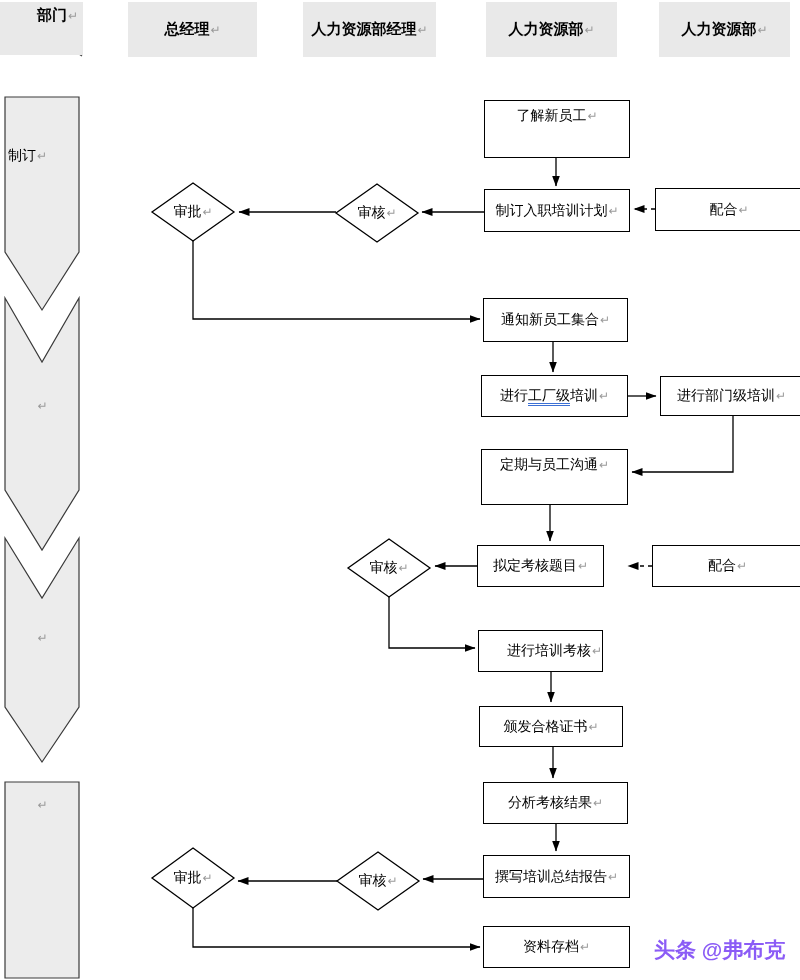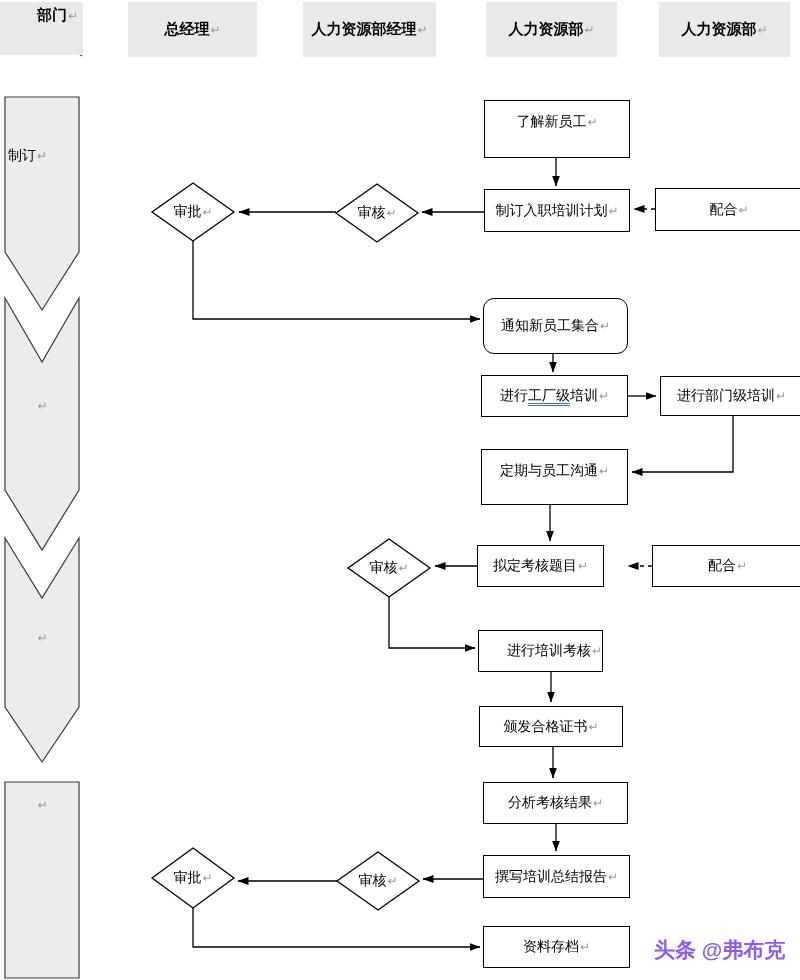--- a/index.html
+++ b/index.html
@@ -17,21 +17,21 @@
   }
   .hdr .mark { font-weight:normal; }
   .hdr-corner { left:0; width:83px; height:53px; }
   .hdr-corner .corner-label { position:absolute; right:5px; top:4px;text-align:center; }
 
   .box {
     position:absolute; background:#fff; border:1px solid #000; z-index:2;
     display:flex; align-items:center; justify-content:center;
     font-size:14px; line-height:18px; white-space:nowrap;
   }
-  .box.tall { align-items:flex-start; padding-top:12px; }
+  .box.tall { align-items:flex-start; padding-top:6px; }
 
   .mark { color:#9a9a9a; font-size:12px; margin-left:1px; font-family:"Liberation Sans", sans-serif; }
 
   .u { border-bottom:3px double #3b6fd4; padding-bottom:0px; }
 
   .dlabel {
     position:absolute; width:82px; text-align:center; z-index:3;
     font-size:14px; line-height:20px; white-space:nowrap;
   }
 
@@ -137,21 +137,21 @@
       <span class="mark">↵</span>
   </div>
   <div class="box" style="left:484px;top:189px;width:146px;height:43px;">
     <span>制订入职培训计划</span>
       <span class="mark">↵</span>
   </div>
   <div class="box" style="left:655px;top:188px;width:148px;height:43px;">
     <span>配合</span>
       <span class="mark">↵</span>
   </div>
-  <div class="box" style="left:483px;top:298px;width:145px;height:56px;border-radius:11px;">
+  <div class="box" style="left:483px;top:298px;width:145px;height:44px;">
     <span>通知新员工集合</span>
       <span class="mark">↵</span>
   </div>
   <div class="box" style="left:481px;top:375px;width:147px;height:42px;">
     <span><span>进行</span><span class="u">工厂级</span><span>培训</span></span>
       <span class="mark">↵</span>
   </div>
   <div class="box" style="left:660px;top:376px;width:143px;height:40px;">
     <span>进行部门级培训</span>
       <span class="mark">↵</span>

